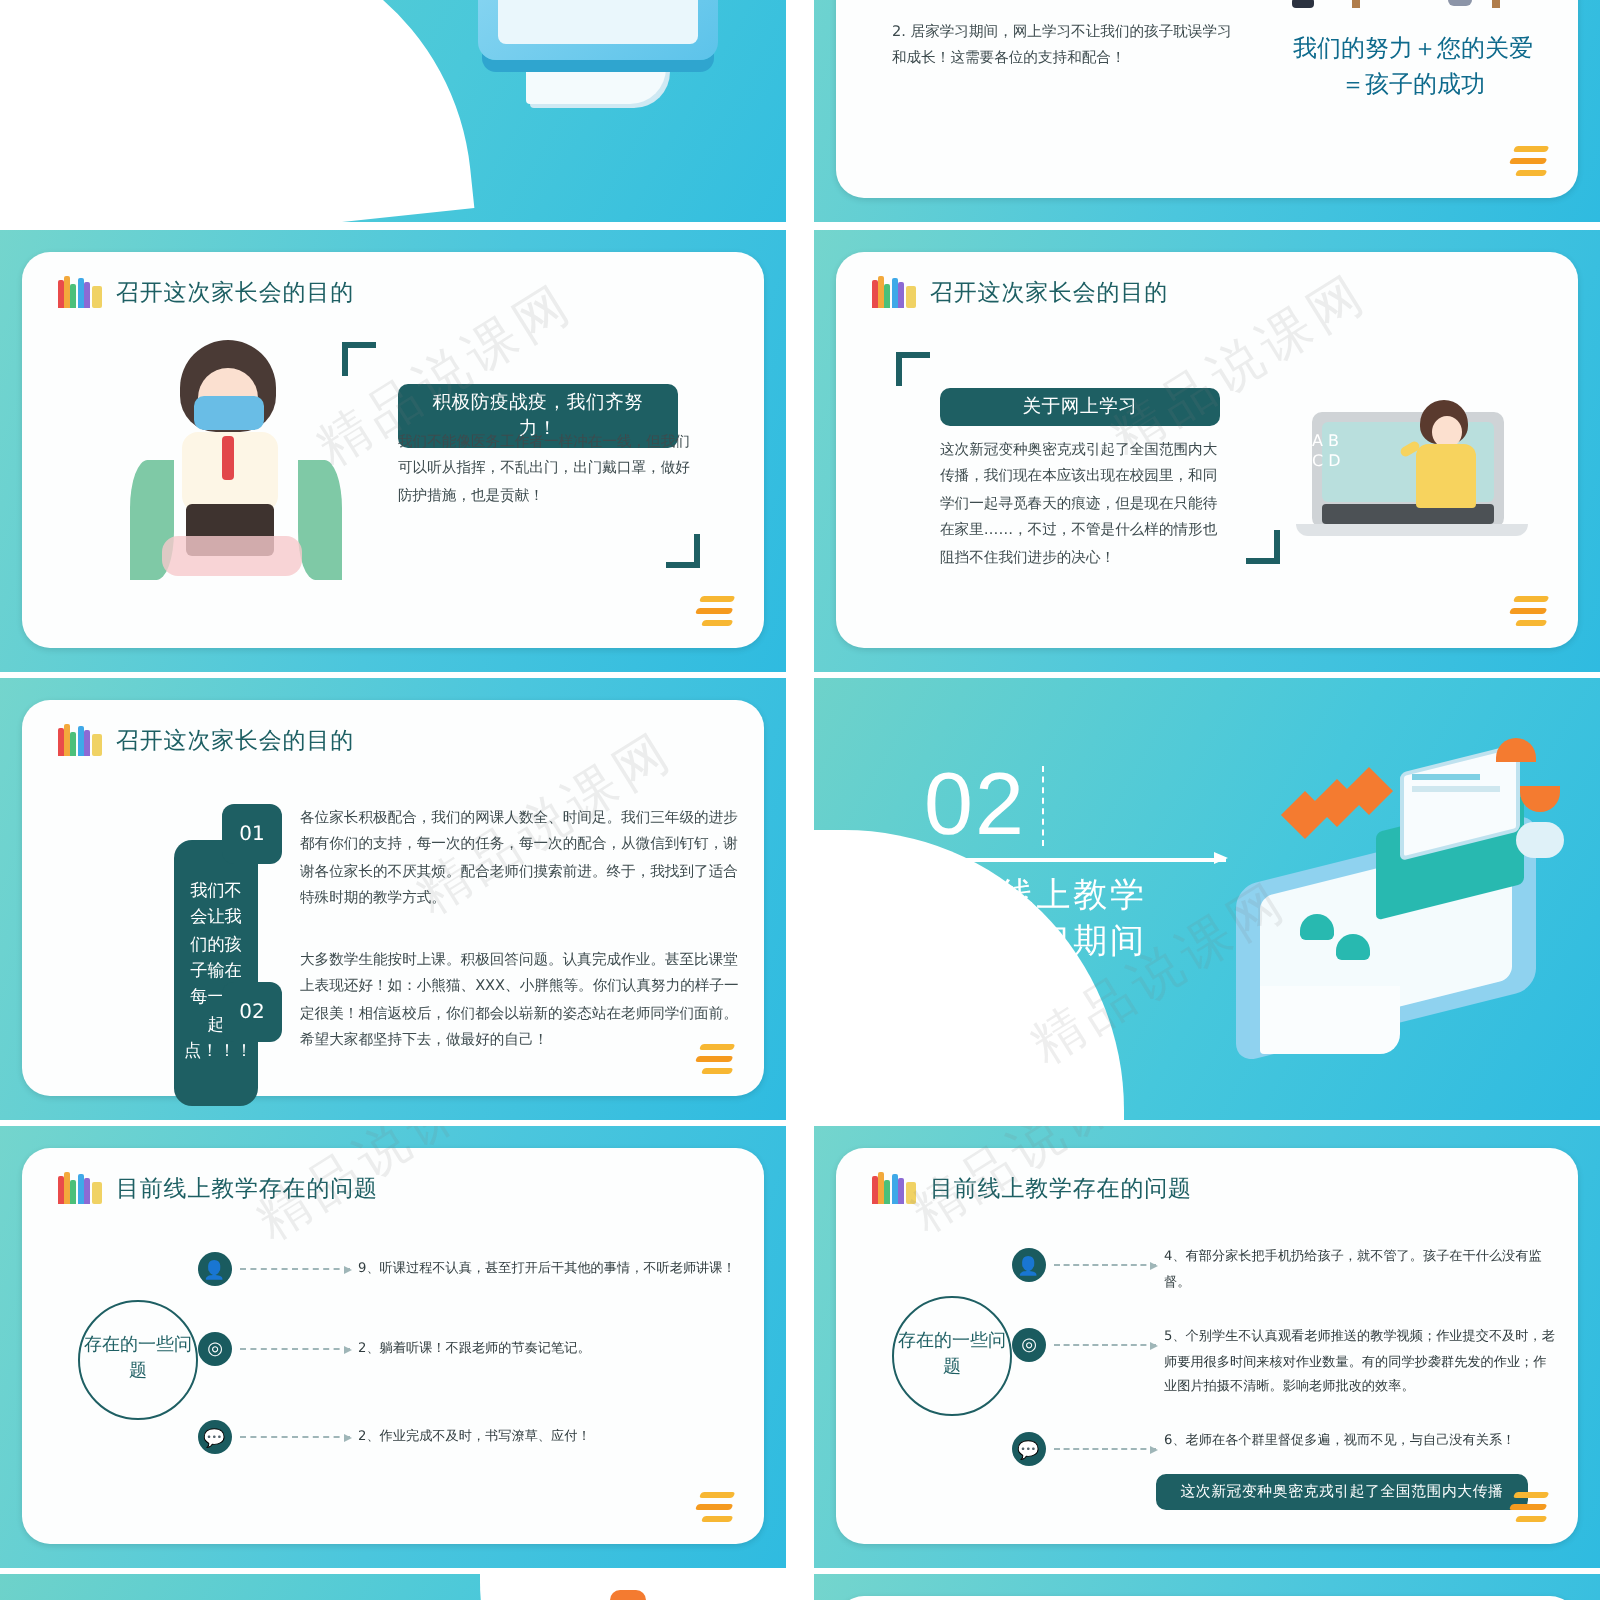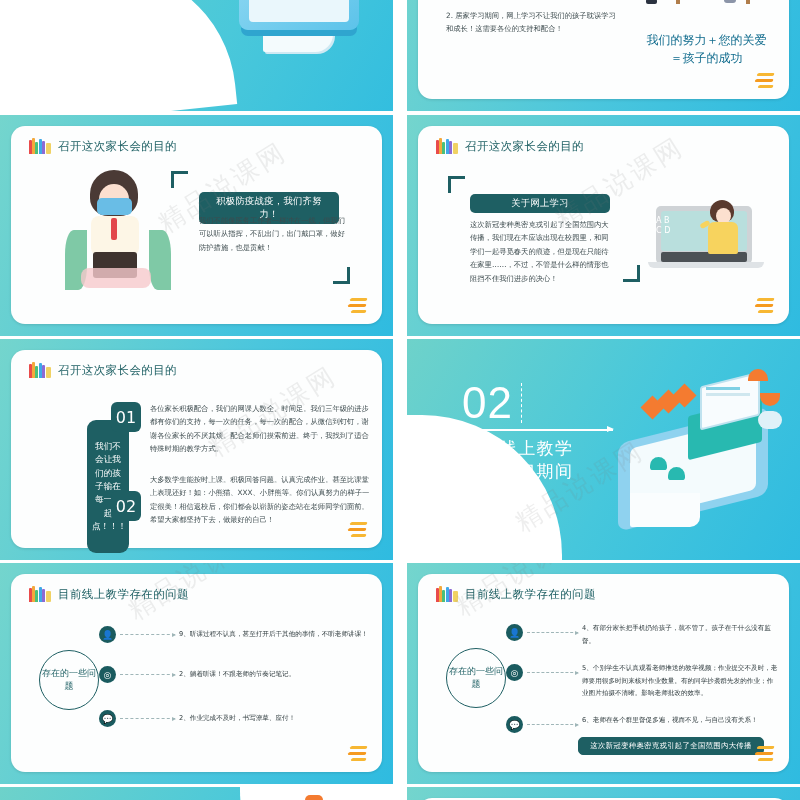--- a/index.html
+++ b/index.html
@@ -59,21 +59,21 @@
      background:#f4fbfd; border-radius:2px 2px 18px 2px; box-shadow:2px 2px 0 #cfe9f3;}
 
   
   #slideB { left:407px; top:-110px; width:393px; height:221px; }
 
   
   .imgph { position:absolute; }
 
   
   .numbox{ width:30px; height:30px; border-radius:6px; background:#1e5f63; color:#fff;
-     font-size:16px; display:flex; align-items:center; justify-content:center;
+     font-size:10px; display:flex; align-items:center; justify-content:center;
      font-family:"DejaVu Sans",sans-serif; flex:none;}
   .leftlabel{ width:42px; min-height:80px; background:#1e5f63; color:#fff; border-radius:9px;
      font-size:8.6px; line-height:1.55; text-align:center; padding:20px 5px;
      font-family:"DejaVu Sans",sans-serif;margin-left:44px;}
 
   
   .ringcircle{ width:60px; height:60px; border-radius:50%; border:1.6px solid #1e5f63;
      display:flex; align-items:center; justify-content:center; text-align:center;
      font-size:9px; line-height:1.5; color:#1e5f63; font-family:"DejaVu Sans",sans-serif;}
   .cicon{ width:17px; height:17px; border-radius:50%; background:#1a5b5f; color:#fff;
@@ -121,21 +121,21 @@
       <div style="position:absolute;left:28px;top:108px;width:170px;" class="bodytxt">2. 居家学习期间，网上学习不让我们的孩子耽误学习和成长！这需要各位的支持和配合！</div>
       <div style="position:absolute;left:210px;top:70px;width:150px;height:48px;">
 
         <div style="position:absolute;left:18px;top:28px;width:11px;height:5px;background:#2b3240;border-radius:2px;"></div>
 
         <div style="position:absolute;left:48px;top:18px;width:4px;height:15px;background:#b07d4b;"></div>
         <div style="position:absolute;left:118px;top:18px;width:4px;height:15px;background:#b07d4b;"></div>
 
         <div style="position:absolute;left:96px;top:18px;width:12px;height:14px;background:#8c95a8;border-radius:3px;"></div>
       </div>
-      <div style="position:absolute;left:196px;top:130px;width:185px;text-align:center;color:#0e6a8c;
+      <div style="position:absolute;left:196px;top:114px;width:185px;text-align:center;color:#0e6a8c;
                   font-size:12px;line-height:1.5;font-family:'DejaVu Sans',sans-serif;">
         <div>我们的努力＋您的关爱</div>
         <div>＝孩子的成功</div>
       </div>
       <div class="oglogo">
           <b></b>
           <b></b>
           <b></b>
         </div>
     </div>

